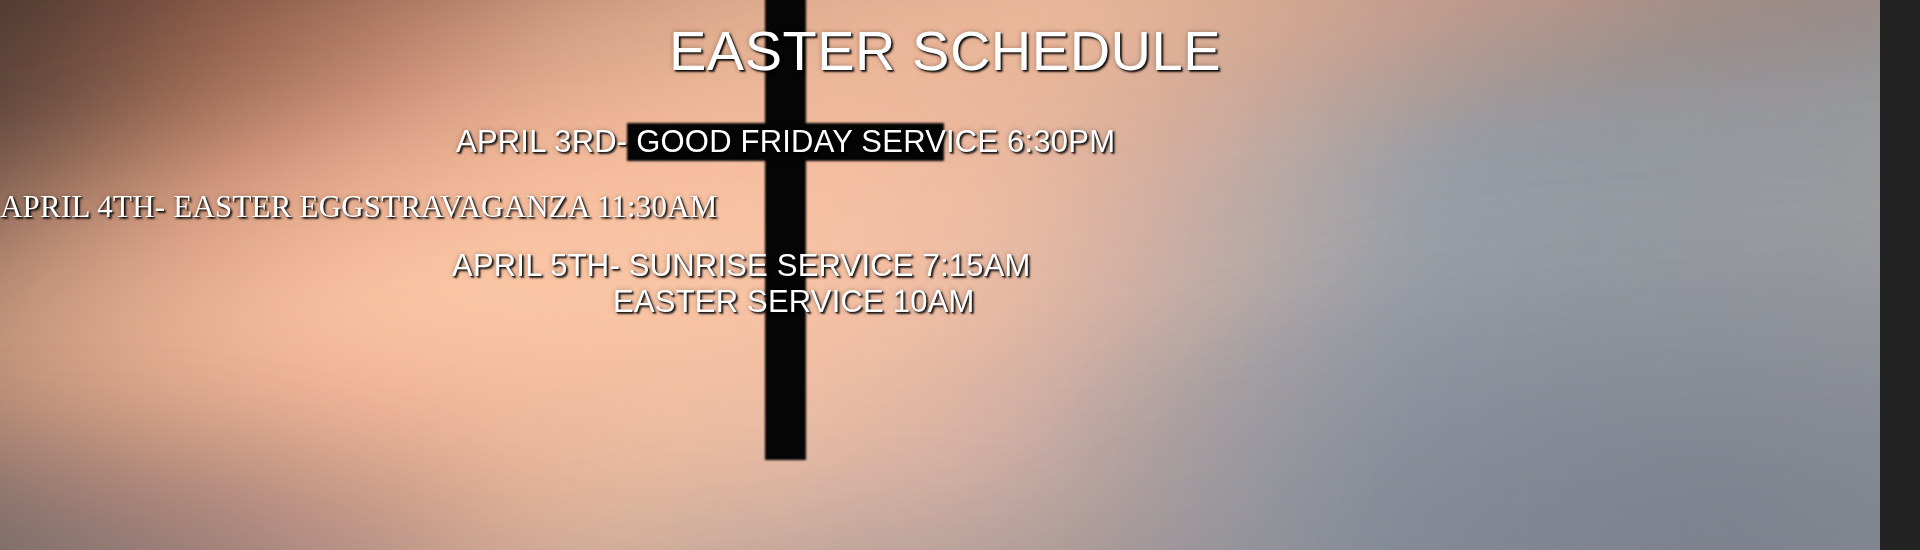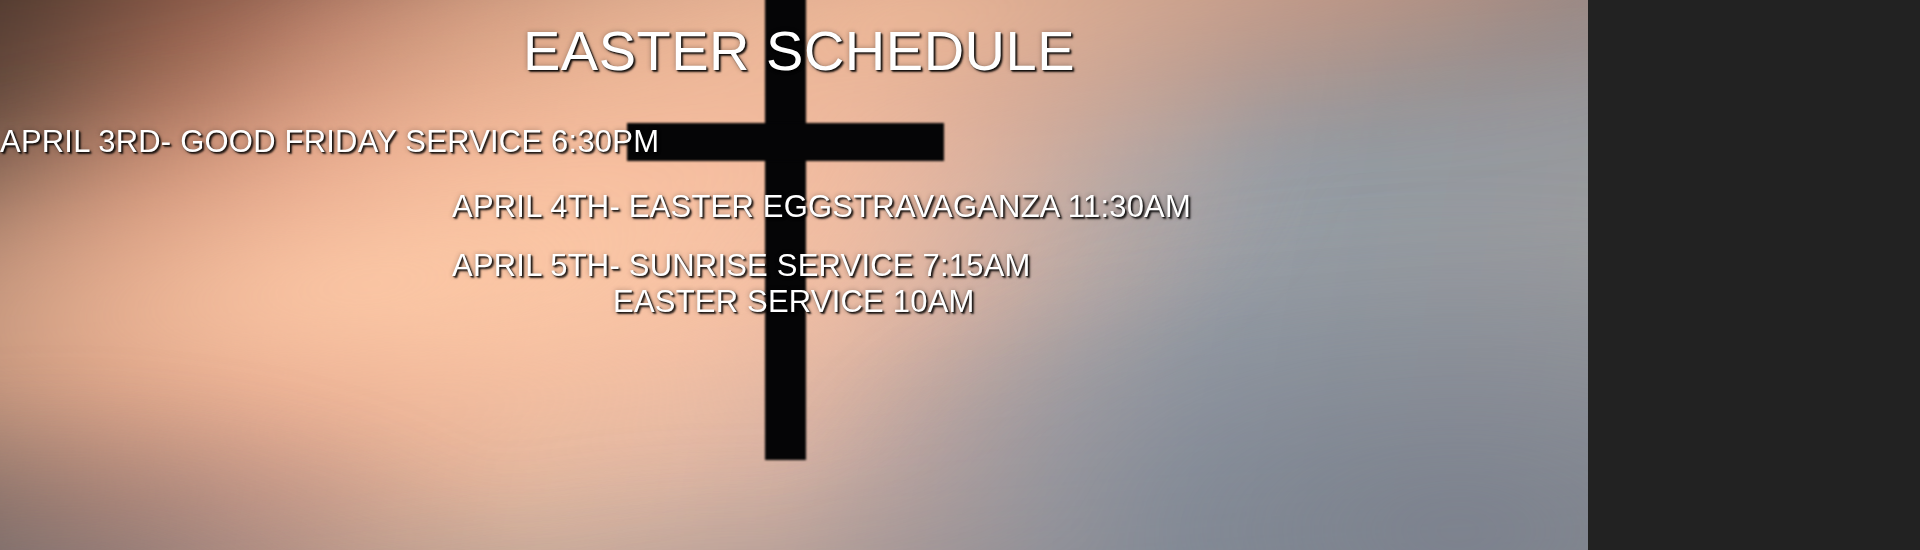--- a/index.html
+++ b/index.html
@@ -5,21 +5,21 @@
   * { margin:0; padding:0; box-sizing:border-box; }
   html, body {
     width:1920px; height:550px;
     overflow:hidden;
     background:#222;
     font-family:"Liberation Sans", sans-serif;
   }
 
   #stage {
     position:relative;
-    width:1588px; height:550px;
+    width:1880px; height:550px;
     overflow:hidden;
     background:#8a7f77;
   }
 
   
   .bg-layer { position:absolute; inset:-80px; }
 
   
   .bg-base {
     background:linear-gradient(100deg,
@@ -134,22 +134,22 @@
   }
 
   .sched-row {
     position:relative;
     font-size:31px;
     font-weight:400;
     letter-spacing:0.2px;
     white-space:nowrap;
   }
 
-  .r0 { margin-top:4px;  }
-  .r1 { margin-left:452px; margin-top:29px; }
+  .r0 { margin-left:456px; margin-top:4px;  }
+  .r1 { margin-top:29px;font-family:Liberation Serif, serif; }
   .r2 { margin-left:452px; margin-top:23px; }
   .r3 { margin-left:613px; margin-top:22px; }
   .r4 { margin-left:613px; margin-top:22px; }
   .r5 { margin-left:613px; }
 </style>
 </head>
 <body>
 
 <div id="stage">
 

